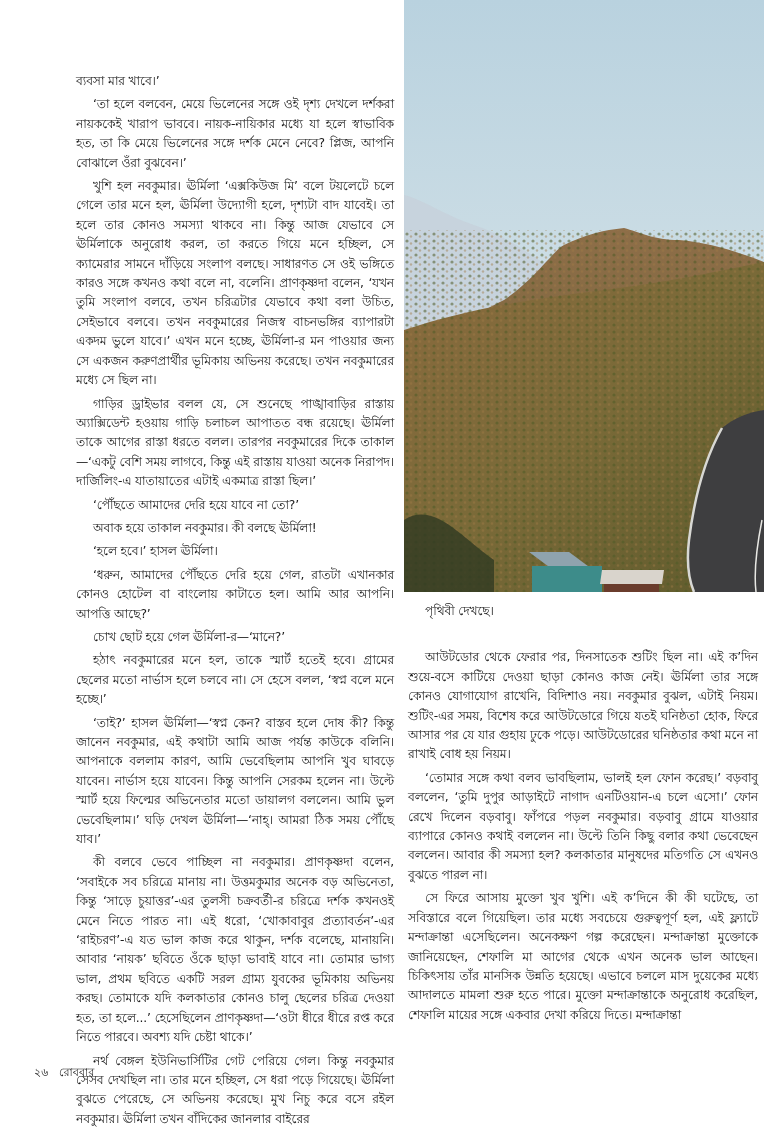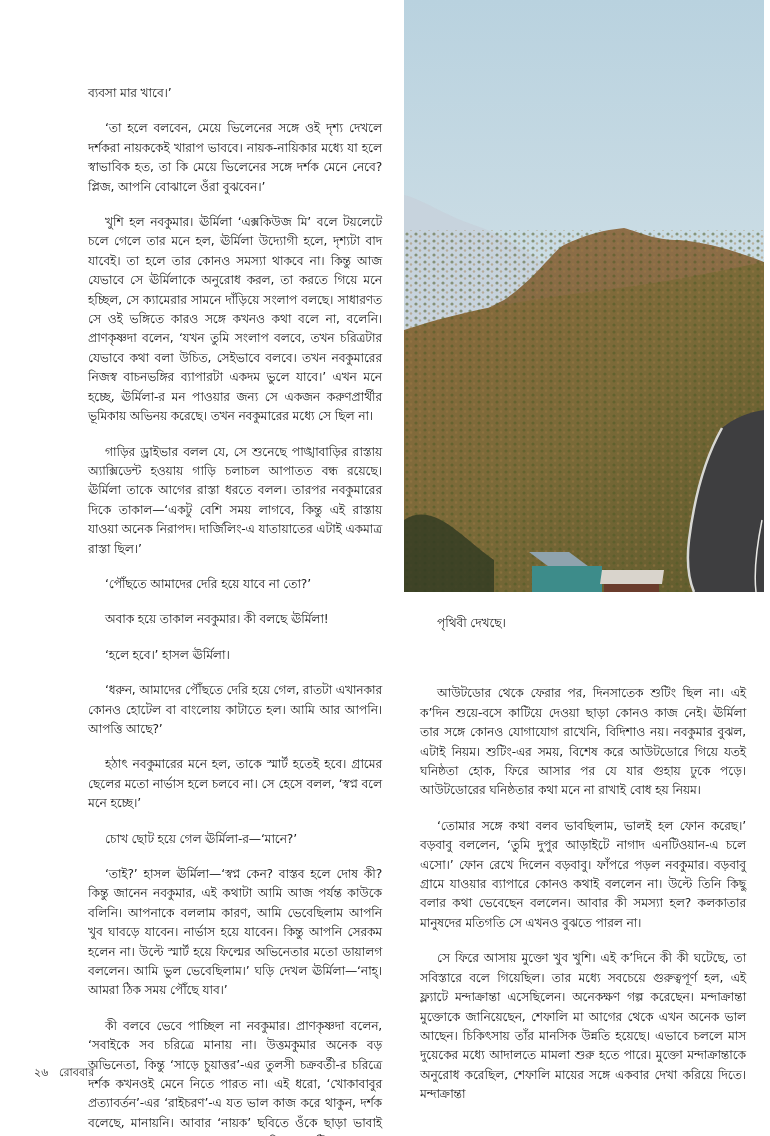--- a/index.html
+++ b/index.html
@@ -1,20 +1,20 @@
 <!DOCTYPE html>
 <html><head>
 <meta charset="utf-8">
 <style>
   html, body { margin: 0; padding: 0; background: #ffffff; }
   body { width: 770px; height: 1136px; position: relative; overflow: hidden;
          font-family: "DejaVu Sans", sans-serif; color: #1a1a1a; }
   .col-left { position: absolute; left: 72px; top: 68px; width: 326px; }
   .col-right { position: absolute; left: 404px; top: 598px; width: 358px; }
-  p { margin: 16px; font-size: 12.3px; line-height: 19.4px; text-align: justify;
+  p { margin: 4px; font-size: 12.3px; line-height: 19.4px; text-align: justify;
       text-indent: 17px; letter-spacing: -0.2px; }
   p.noindent { text-indent: 0; }
   .gap { height: 19px; }
   .footer { position: absolute; left: 34px; top: 1064px; font-size: 11px;
             color: #222; font-family: Liberation Serif, serif; }
   .footer span { margin-right: 8px; }
   .photo { position: absolute; left: 404px; top: 0; width: 360px; height: 592px;
            overflow: hidden; }
   .photo svg { display: block; }
 </style>
@@ -60,22 +60,22 @@
 
 <div class="col-left">
   <p class="noindent">ব্যবসা মার খাবে।’</p>
   <p>‘তা হলে বলবেন, মেয়ে ভিলেনের সঙ্গে ওই দৃশ্য দেখলে দর্শকরা নায়ককেই খারাপ ভাববে। নায়ক-নায়িকার মধ্যে যা হলে স্বাভাবিক হত, তা কি মেয়ে ভিলেনের সঙ্গে দর্শক মেনে নেবে? প্লিজ, আপনি বোঝালে ওঁরা বুঝবেন।’</p>
   <p>খুশি হল নবকুমার। ঊর্মিলা ‘এক্সকিউজ মি’ বলে টয়লেটে চলে গেলে তার মনে হল, ঊর্মিলা উদ্যোগী হলে, দৃশ্যটা বাদ যাবেই। তা হলে তার কোনও সমস্যা থাকবে না। কিন্তু আজ যেভাবে সে ঊর্মিলাকে অনুরোধ করল, তা করতে গিয়ে মনে হচ্ছিল, সে ক্যামেরার সামনে দাঁড়িয়ে সংলাপ বলছে। সাধারণত সে ওই ভঙ্গিতে কারও সঙ্গে কখনও কথা বলে না, বলেনি। প্রাণকৃষ্ণদা বলেন, ‘যখন তুমি সংলাপ বলবে, তখন চরিত্রটার যেভাবে কথা বলা উচিত, সেইভাবে বলবে। তখন নবকুমারের নিজস্ব বাচনভঙ্গির ব্যাপারটা একদম ভুলে যাবে।’ এখন মনে হচ্ছে, ঊর্মিলা-র মন পাওয়ার জন্য সে একজন করুণপ্রার্থীর ভূমিকায় অভিনয় করেছে। তখন নবকুমারের মধ্যে সে ছিল না।</p>
   <p>গাড়ির ড্রাইভার বলল যে, সে শুনেছে পাঙ্খাবাড়ির রাস্তায় অ্যাক্সিডেন্ট হওয়ায় গাড়ি চলাচল আপাতত বন্ধ রয়েছে। ঊর্মিলা তাকে আগের রাস্তা ধরতে বলল। তারপর নবকুমারের দিকে তাকাল—‘একটু বেশি সময় লাগবে, কিন্তু এই রাস্তায় যাওয়া অনেক নিরাপদ। দার্জিলিং-এ যাতায়াতের এটাই একমাত্র রাস্তা ছিল।’</p>
   <p>‘পৌঁছতে আমাদের দেরি হয়ে যাবে না তো?’</p>
   <p>অবাক হয়ে তাকাল নবকুমার। কী বলছে ঊর্মিলা!</p>
   <p>‘হলে হবে।’ হাসল ঊর্মিলা।</p>
   <p>‘ধরুন, আমাদের পৌঁছতে দেরি হয়ে গেল, রাতটা এখানকার কোনও হোটেল বা বাংলোয় কাটাতে হল। আমি আর আপনি। আপত্তি আছে?’</p>
+  <p>চোখ ছোট হয়ে গেল ঊর্মিলা-র—‘মানে?’</p>
   <p>হঠাৎ নবকুমারের মনে হল, তাকে স্মার্ট হতেই হবে। গ্রামের ছেলের মতো নার্ভাস হলে চলবে না। সে হেসে বলল, ‘স্বপ্ন বলে মনে হচ্ছে।’</p>
-  <p>চোখ ছোট হয়ে গেল ঊর্মিলা-র—‘মানে?’</p>
   <p>‘তাই?’ হাসল ঊর্মিলা—‘স্বপ্ন কেন? বাস্তব হলে দোষ কী? কিন্তু জানেন নবকুমার, এই কথাটা আমি আজ পর্যন্ত কাউকে বলিনি। আপনাকে বললাম কারণ, আমি ভেবেছিলাম আপনি খুব ঘাবড়ে যাবেন। নার্ভাস হয়ে যাবেন। কিন্তু আপনি সেরকম হলেন না। উল্টে স্মার্ট হয়ে ফিল্মের অভিনেতার মতো ডায়ালগ বললেন। আমি ভুল ভেবেছিলাম।’ ঘড়ি দেখল ঊর্মিলা—‘নাহ্‌। আমরা ঠিক সময় পৌঁছে যাব।’</p>
   <p>কী বলবে ভেবে পাচ্ছিল না নবকুমার। প্রাণকৃষ্ণদা বলেন, ‘সবাইকে সব চরিত্রে মানায় না। উত্তমকুমার অনেক বড় অভিনেতা, কিন্তু ‘সাড়ে চুয়াত্তর’-এর তুলসী চক্রবর্তী-র চরিত্রে দর্শক কখনওই মেনে নিতে পারত না। এই ধরো, ‘খোকাবাবুর প্রত্যাবর্তন’-এর ‘রাইচরণ’-এ যত ভাল কাজ করে থাকুন, দর্শক বলেছে, মানায়নি। আবার ‘নায়ক’ ছবিতে ওঁকে ছাড়া ভাবাই যাবে না। তোমার ভাগ্য ভাল, প্রথম ছবিতে একটি সরল গ্রাম্য যুবকের ভূমিকায় অভিনয় করছ। তোমাকে যদি কলকাতার কোনও চালু ছেলের চরিত্র দেওয়া হত, তা হলে...’ হেসেছিলেন প্রাণকৃষ্ণদা—‘ওটা ধীরে ধীরে রপ্ত করে নিতে পারবে। অবশ্য যদি চেষ্টা থাকে।’</p>
   <p>নর্থ বেঙ্গল ইউনিভার্সিটির গেট পেরিয়ে গেল। কিন্তু নবকুমার সেসব দেখছিল না। তার মনে হচ্ছিল, সে ধরা পড়ে গিয়েছে। ঊর্মিলা বুঝতে পেরেছে, সে অভিনয় করেছে। মুখ নিচু করে বসে রইল নবকুমার। ঊর্মিলা তখন বাঁদিকের জানলার বাইরের</p>
 </div>
 
 <div class="col-right">
   <p>পৃথিবী দেখছে।</p>
   <div class="gap"></div>
   <p>আউটডোর থেকে ফেরার পর, দিনসাতেক শুটিং ছিল না। এই ক’দিন শুয়ে-বসে কাটিয়ে দেওয়া ছাড়া কোনও কাজ নেই। ঊর্মিলা তার সঙ্গে কোনও যোগাযোগ রাখেনি, বিদিশাও নয়। নবকুমার বুঝল, এটাই নিয়ম। শুটিং-এর সময়, বিশেষ করে আউটডোরে গিয়ে যতই ঘনিষ্ঠতা হোক, ফিরে আসার পর যে যার গুহায় ঢুকে পড়ে। আউটডোরের ঘনিষ্ঠতার কথা মনে না রাখাই বোধ হয় নিয়ম।</p>
   <p>‘তোমার সঙ্গে কথা বলব ভাবছিলাম, ভালই হল ফোন করেছ।’ বড়বাবু বললেন, ‘তুমি দুপুর আড়াইটে নাগাদ এনটিওয়ান-এ চলে এসো।’ ফোন রেখে দিলেন বড়বাবু। ফাঁপরে পড়ল নবকুমার। বড়বাবু গ্রামে যাওয়ার ব্যাপারে কোনও কথাই বললেন না। উল্টে তিনি কিছু বলার কথা ভেবেছেন বললেন। আবার কী সমস্যা হল? কলকাতার মানুষদের মতিগতি সে এখনও বুঝতে পারল না।</p>

